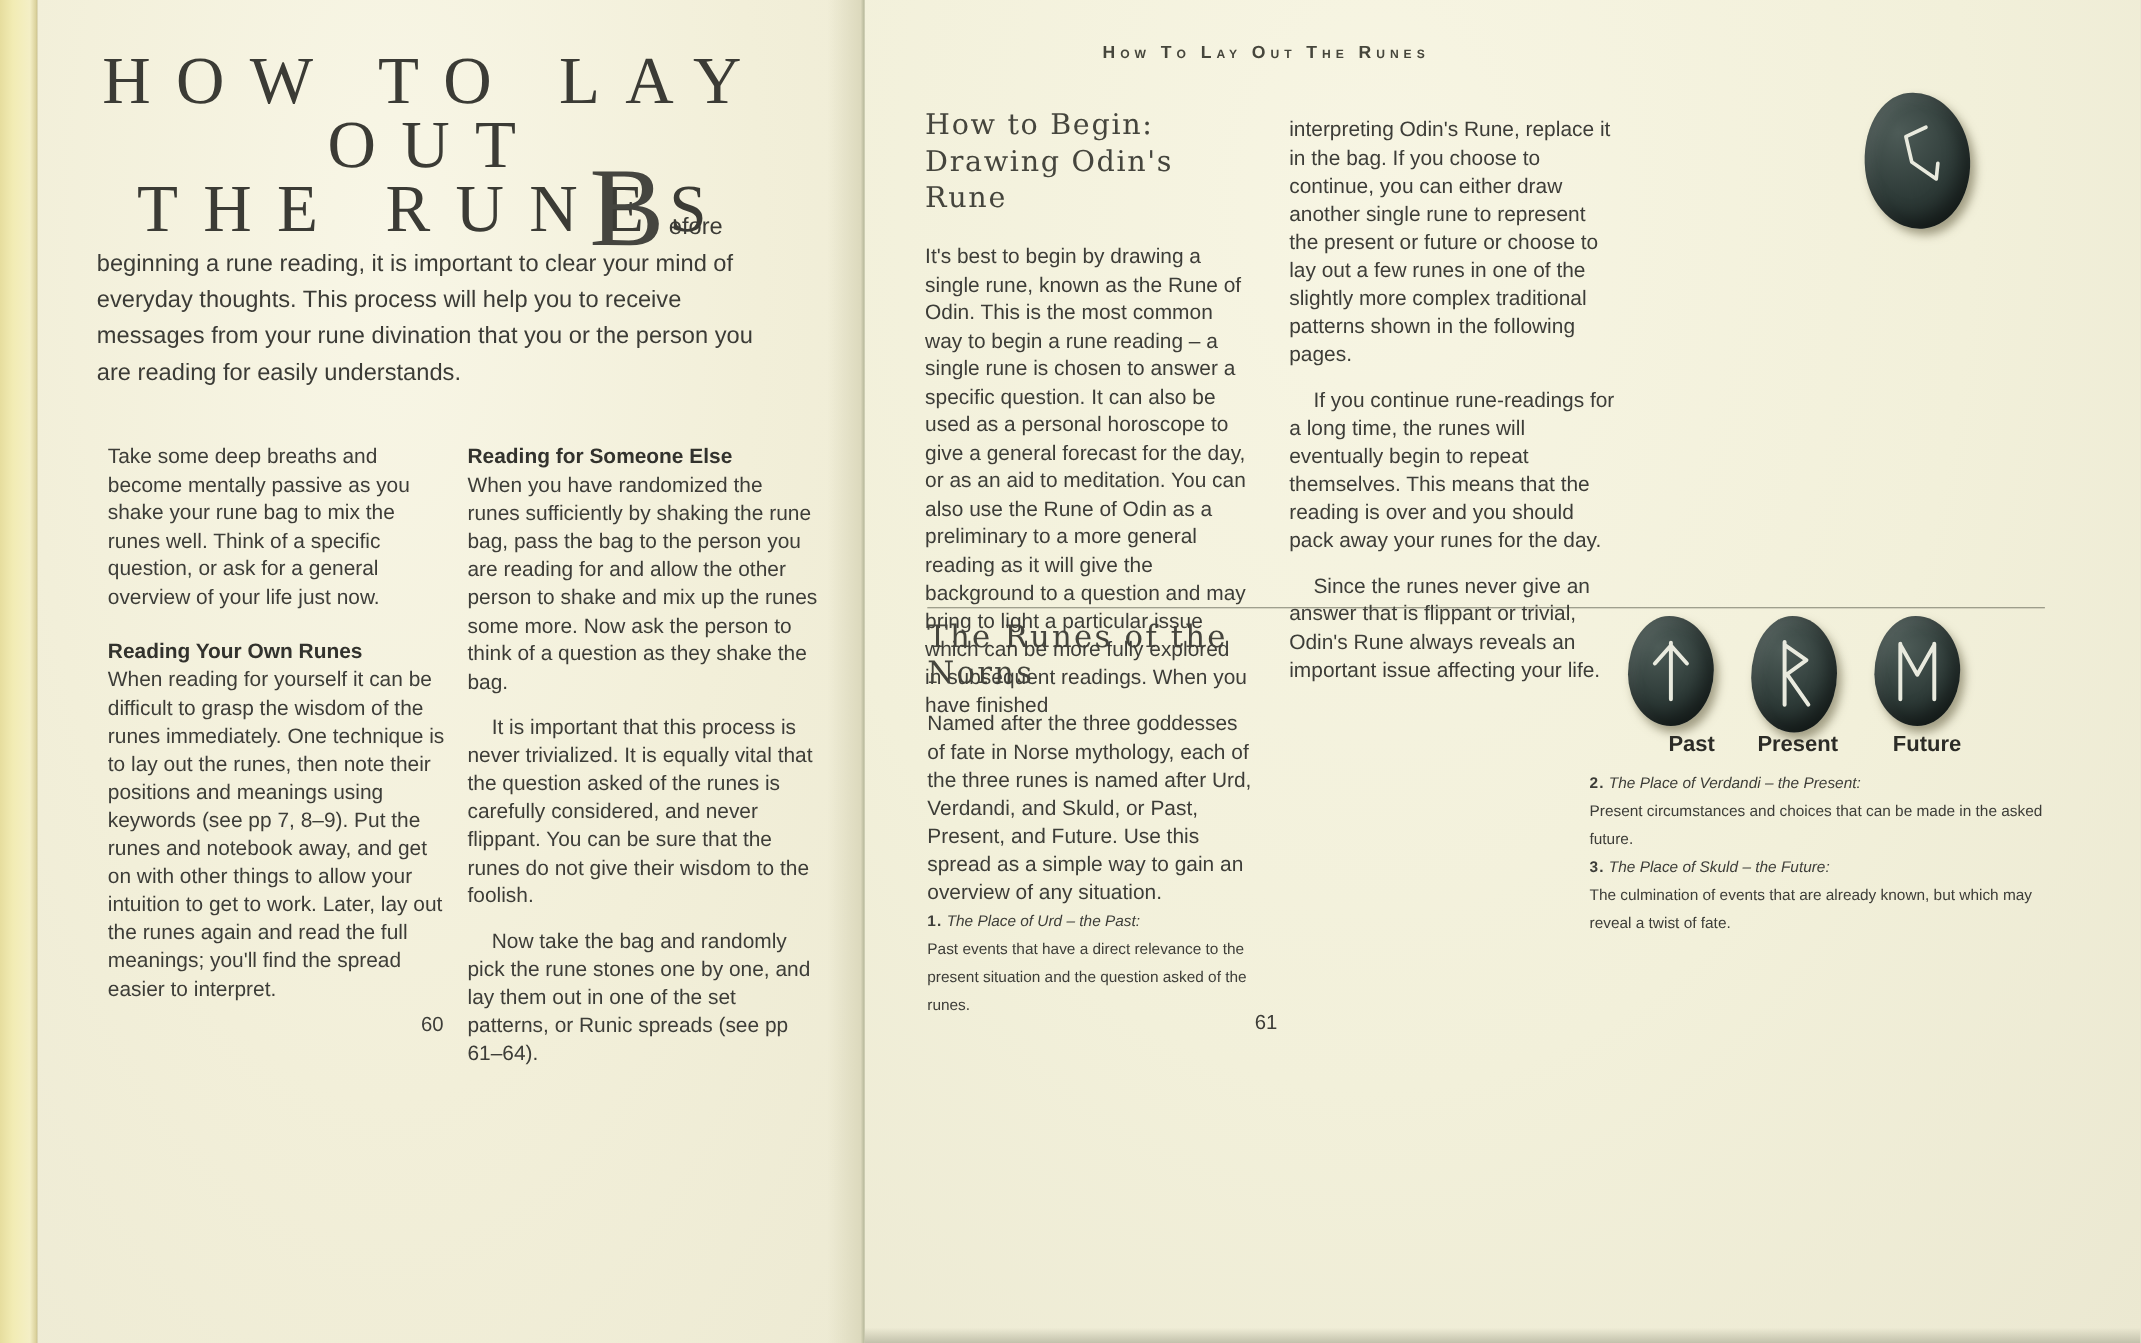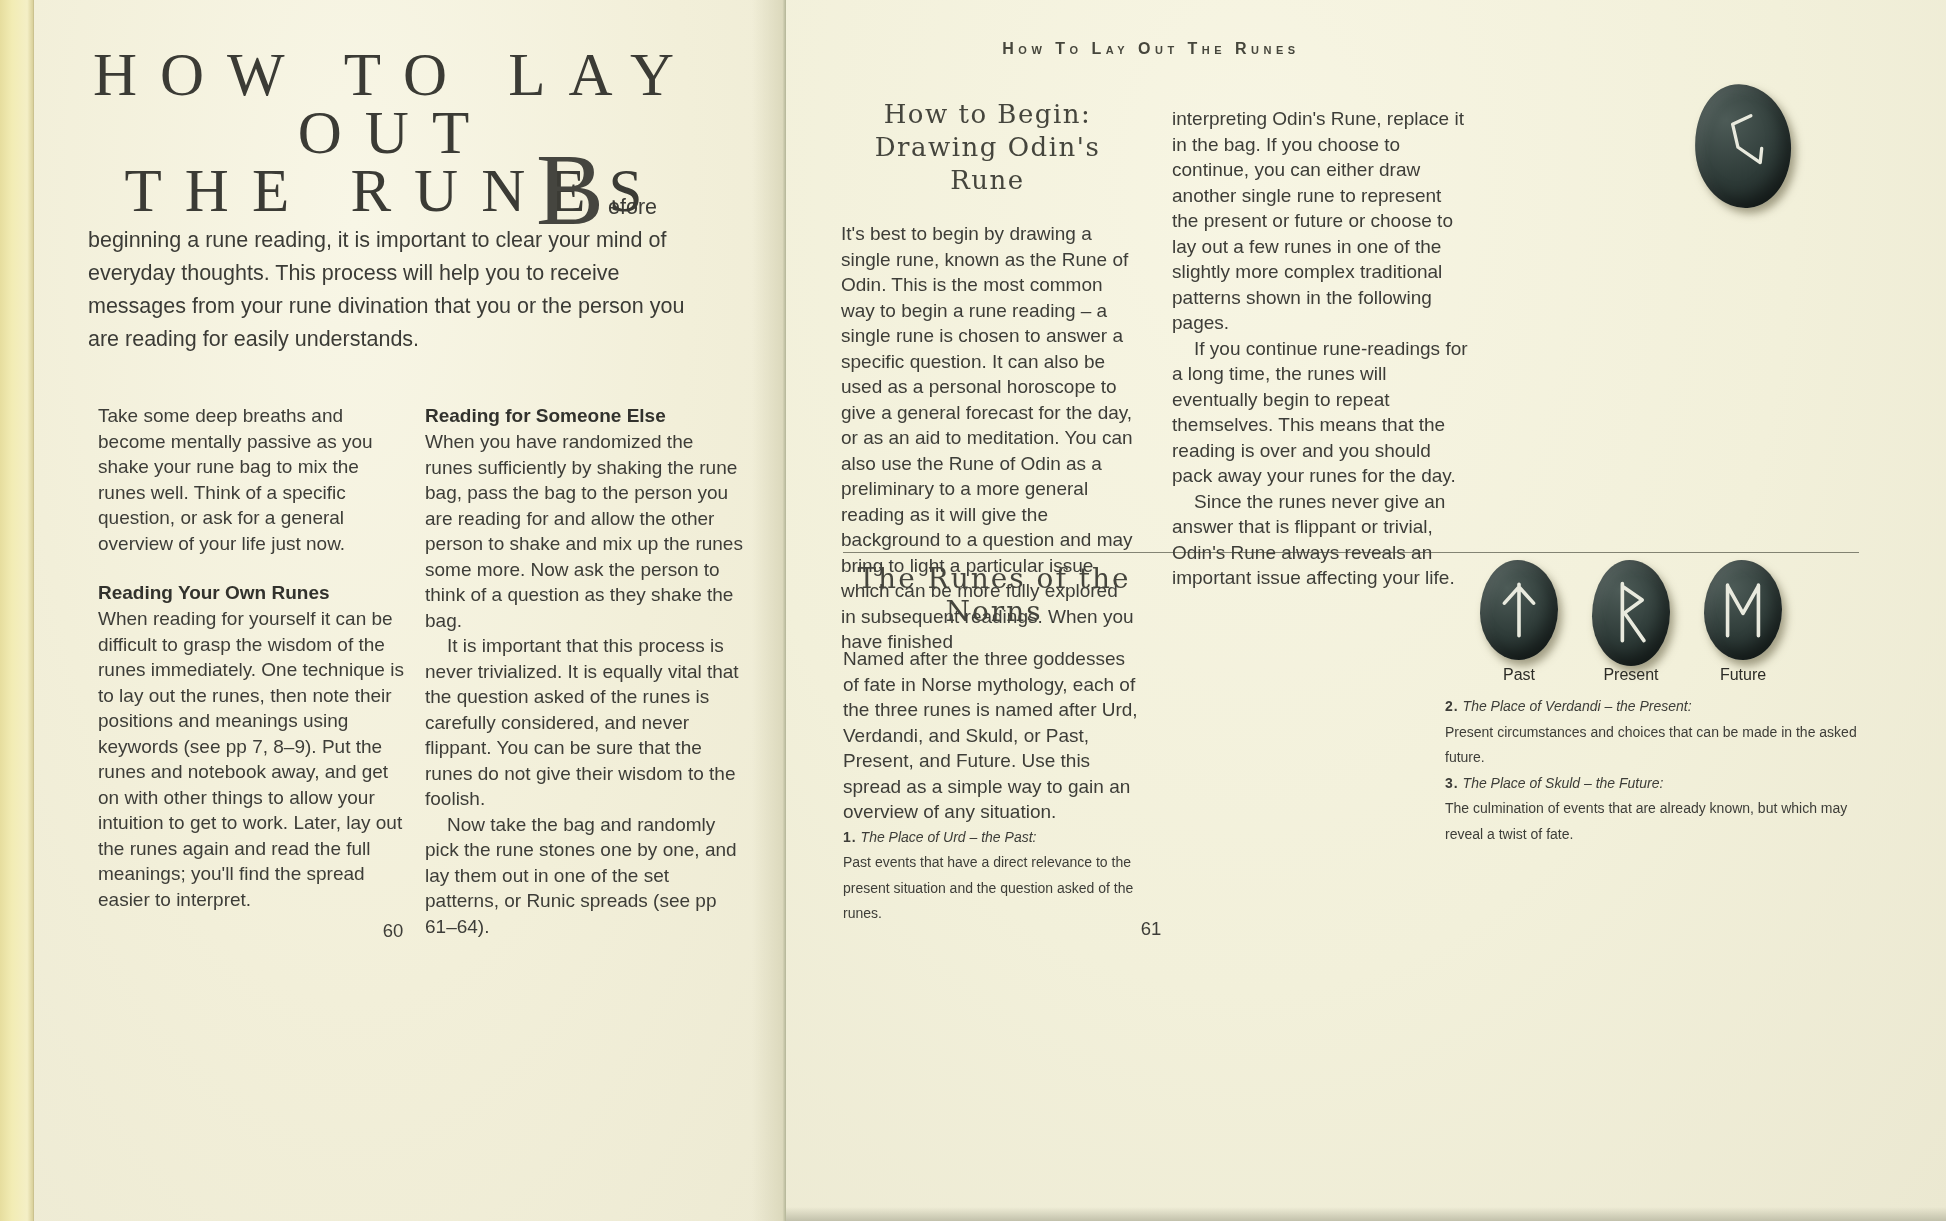--- a/index.html
+++ b/index.html
@@ -51,21 +51,21 @@
     font-size:102px;line-height:0;vertical-align:-10px;
     letter-spacing:4px;color:#45453f;font-weight:400;
   }
   .lp-cols{
     position:absolute;top:403px;left:98px;width:645px;
     display:flex;gap:21px;
   }
   .lp-col1{width:306px;}
   .lp-col2{width:318px;}
   .bodytext{font-size:19px;line-height:25.5px;margin:0 0 0 0;color:#3d3d38;}
-  .bodytext + .bodytext{margin-top:0;}
+  .bodytext + .bodytext{margin-top:16px;}
   .bodytext.indent{text-indent:22px;}
   .subhead{
     font-size:19px;line-height:25px;font-weight:bold;color:#32322d;
     margin:24px 0 1px 0;
   }
   .subhead.first{margin-top:0;}
   .pagenum{
     position:absolute;font-size:18.5px;color:#3d3d38;text-align:center;
   }
   .pagenum-left{top:920px;left:0;width:786px;}
@@ -77,21 +77,21 @@
     letter-spacing:4.5px;color:#46463c;
   }
   .rp-top{
     position:absolute;top:98px;left:841px;width:636px;display:flex;gap:38px;
   }
   .rp-top-col1{width:293px;}
   .rp-top-col2{width:300px;padding-top:8px;}
   .hand-heading{
     font-family:"DejaVu Serif",serif;
     font-size:26px;line-height:33px;font-weight:400;
-    letter-spacing:1.5px;color:#45453d;text-align:center;
+    letter-spacing:1.5px;color:#45453d;
     margin:0 0 24px 0;
   }
   .odin-stone-wrap{
     position:absolute;top:84px;left:1695px;width:96px;height:124px;
     transform:rotate(-6deg);
   }
   .stone{
     background:radial-gradient(circle at 35% 28%, #4d5b57 0%, #2e3b38 55%, #1a2321 95%);
     border-radius:48% 52% 50% 50% / 53% 49% 51% 47%;
     box-shadow:4px 6px 9px rgba(95,90,60,0.55),
@@ -113,21 +113,21 @@
   .rp-bottom-col2{
     position:absolute;top:560px;left:1445px;width:424px;
   }
   .stones-row{
     display:flex;gap:32px;padding-left:34px;margin-bottom:10px;
   }
   .stone-figure{width:80px;text-align:center;}
   .stone-figure .stone{width:78px;height:100px;margin:0 auto;}
   .stone-figure:nth-child(2) .stone{height:106px;}
   .stone-label{
-    margin-top:6px;font-weight:normal;font-size:16px;color:#2c2c27;
+    margin-top:6px;font-weight:bold;font-size:20px;color:#2c2c27;text-align:right;
   }
   .stones-row .stone-figure:nth-child(2) .stone-label{margin-top:0px;}
   .norn-item{font-size:14px;line-height:25.5px;margin:0;color:#3d3d38;}
   .norn-item .num{font-weight:bold;letter-spacing:1px;}
   .norn-item .ititle{font-style:italic;}
   .rune-svg{display:block;}
 </style>
 </head>
 <body>
 

